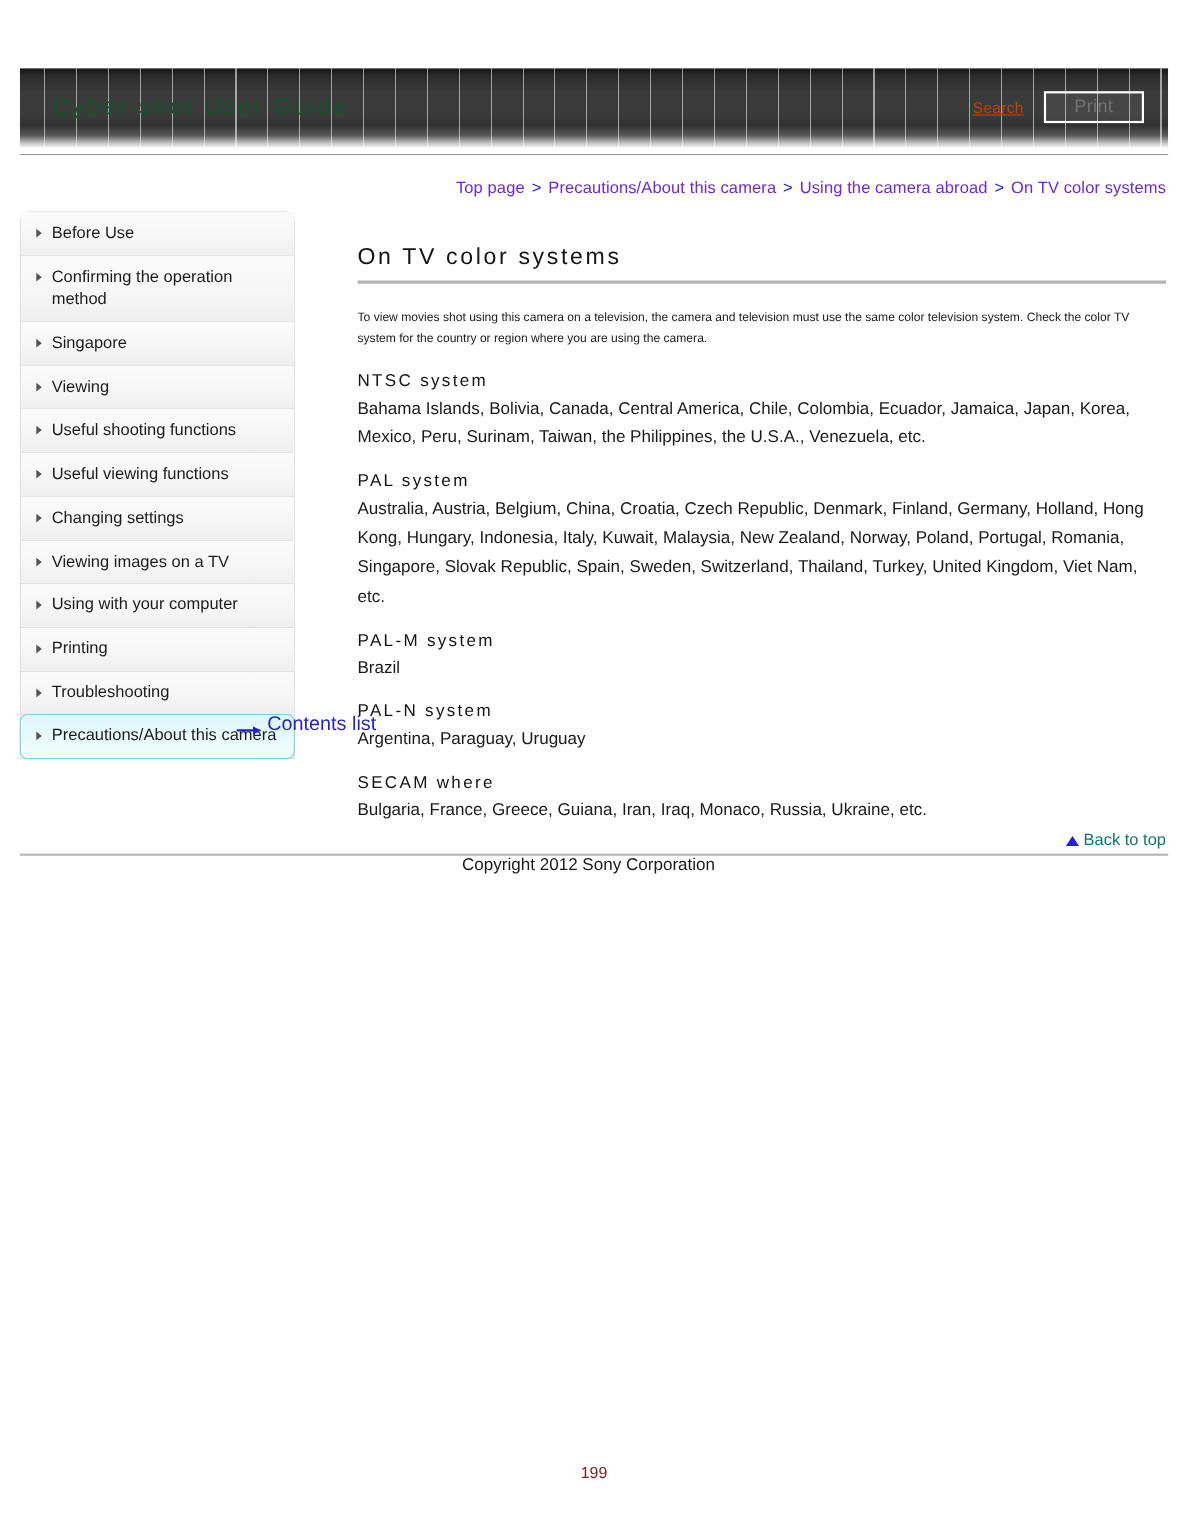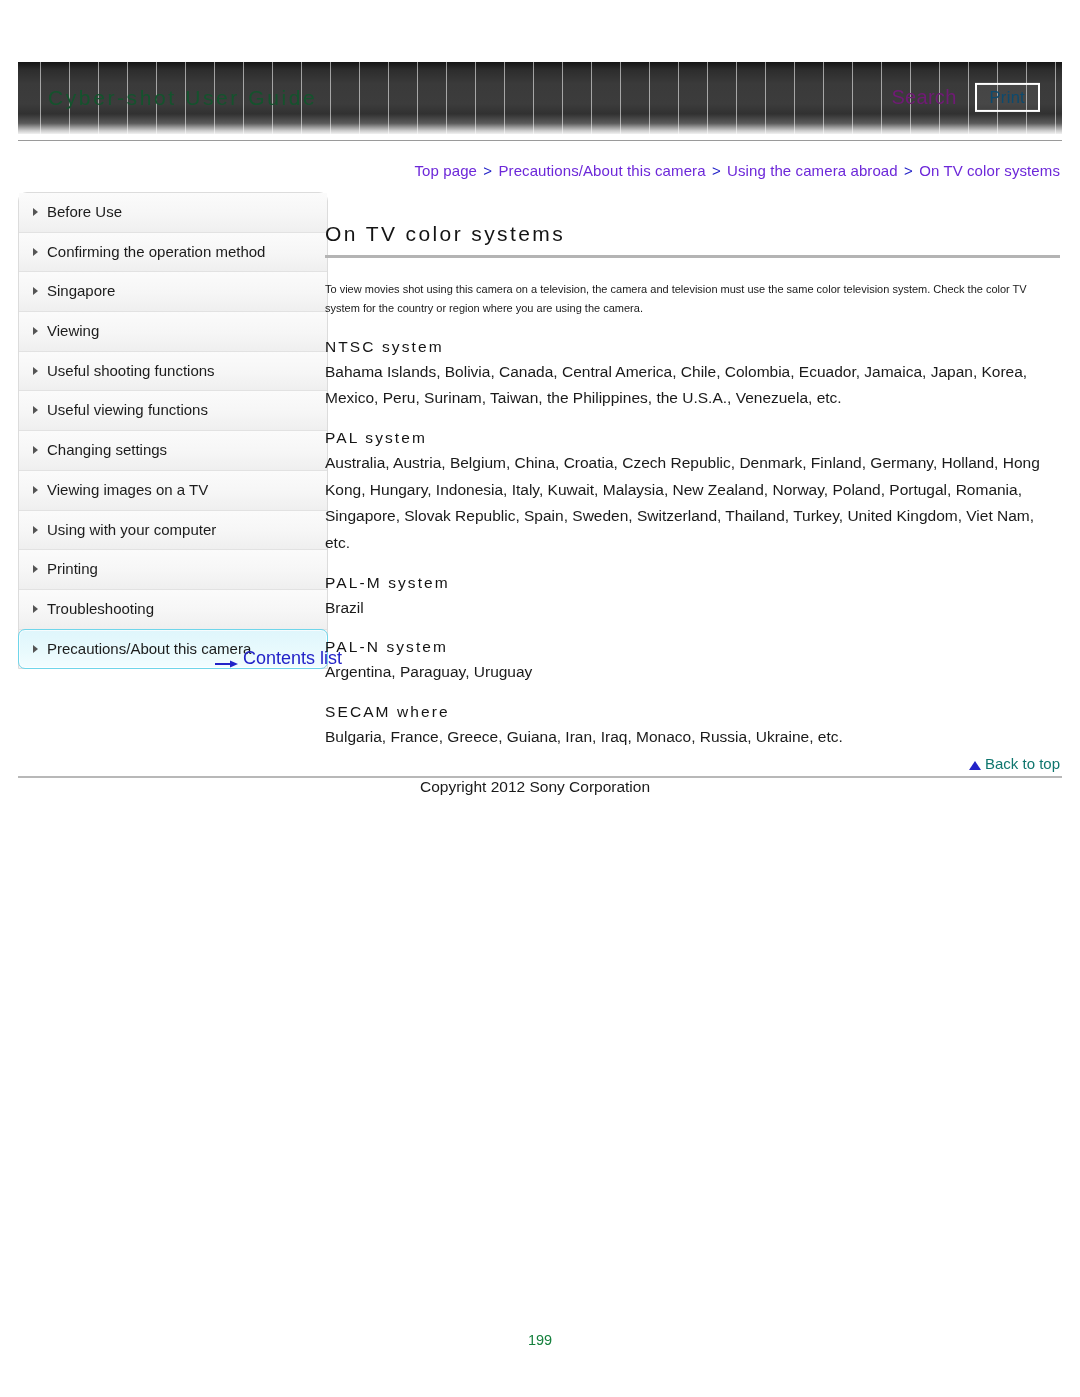--- a/index.html
+++ b/index.html
@@ -69,36 +69,37 @@
   .header-actions {
     position: absolute;
     right: 22px;
     top: 50%;
     transform: translateY(-52%);
     display: flex;
     align-items: center;
     gap: 14px;
   }
   .btn-search {
-    color: #701a75;
-    font-size: 20px;
+    color: #c2410c;
+    font-size: 14px;
     letter-spacing: 0.3px;
     background: transparent;
     border: 0;
     padding: 2px 4px;
     cursor: pointer;
     font-family: inherit;
+    text-decoration: underline;
   }
   .btn-print {
-    color: #0c4a6e;
+    color: #737373;
     font-size: 16.5px;
     letter-spacing: 0.3px;
     background: rgba(255,255,255,0.06);
     border: 2px solid #ffffff;
-    padding: 3px 13px;
+    padding: 3px 26px;
     cursor: pointer;
     font-family: inherit;
   }
 
   
   .breadcrumb {
     position: absolute;
     right: 20px;
     top: 162px;
     font-size: 15px;
@@ -107,21 +108,21 @@
     letter-spacing: 0.1px;
   }
   .breadcrumb .crumb { color: #6d28d9; text-decoration: none; }
   .breadcrumb .sep { color: #2323c8; padding: 0 2px; }
 
   
   .sidebar {
     position: absolute;
     left: 18px;
     top: 192px;
-    width: 310px;
+    width: 250px;
     background: linear-gradient(to bottom, #fdfdfd, #f4f4f4);
     border: 1px solid #dcdcdc;
     border-radius: 9px 9px 0 0;
     box-sizing: border-box;
     overflow: visible;
   }
   .nav-item {
     position: relative;
     display: flex;
     align-items: flex-start;
@@ -252,21 +253,21 @@
     color: #1a1a1a;
     white-space: nowrap;
   }
   .page-number {
     position: absolute;
     left: 0;
     top: 1332px;
     width: 1080px;
     text-align: center;
     font-size: 14.5px;
-    color: #15803d;
+    color: #7f1d1d;
   }
 </style>
 </head>
 <body>
 
 <div class="header">
   <div class="header-bg"></div>
   <div class="brand">Cyber-shot User Guide</div>
   <div class="header-actions">
     <button class="btn-search">Search</button>

